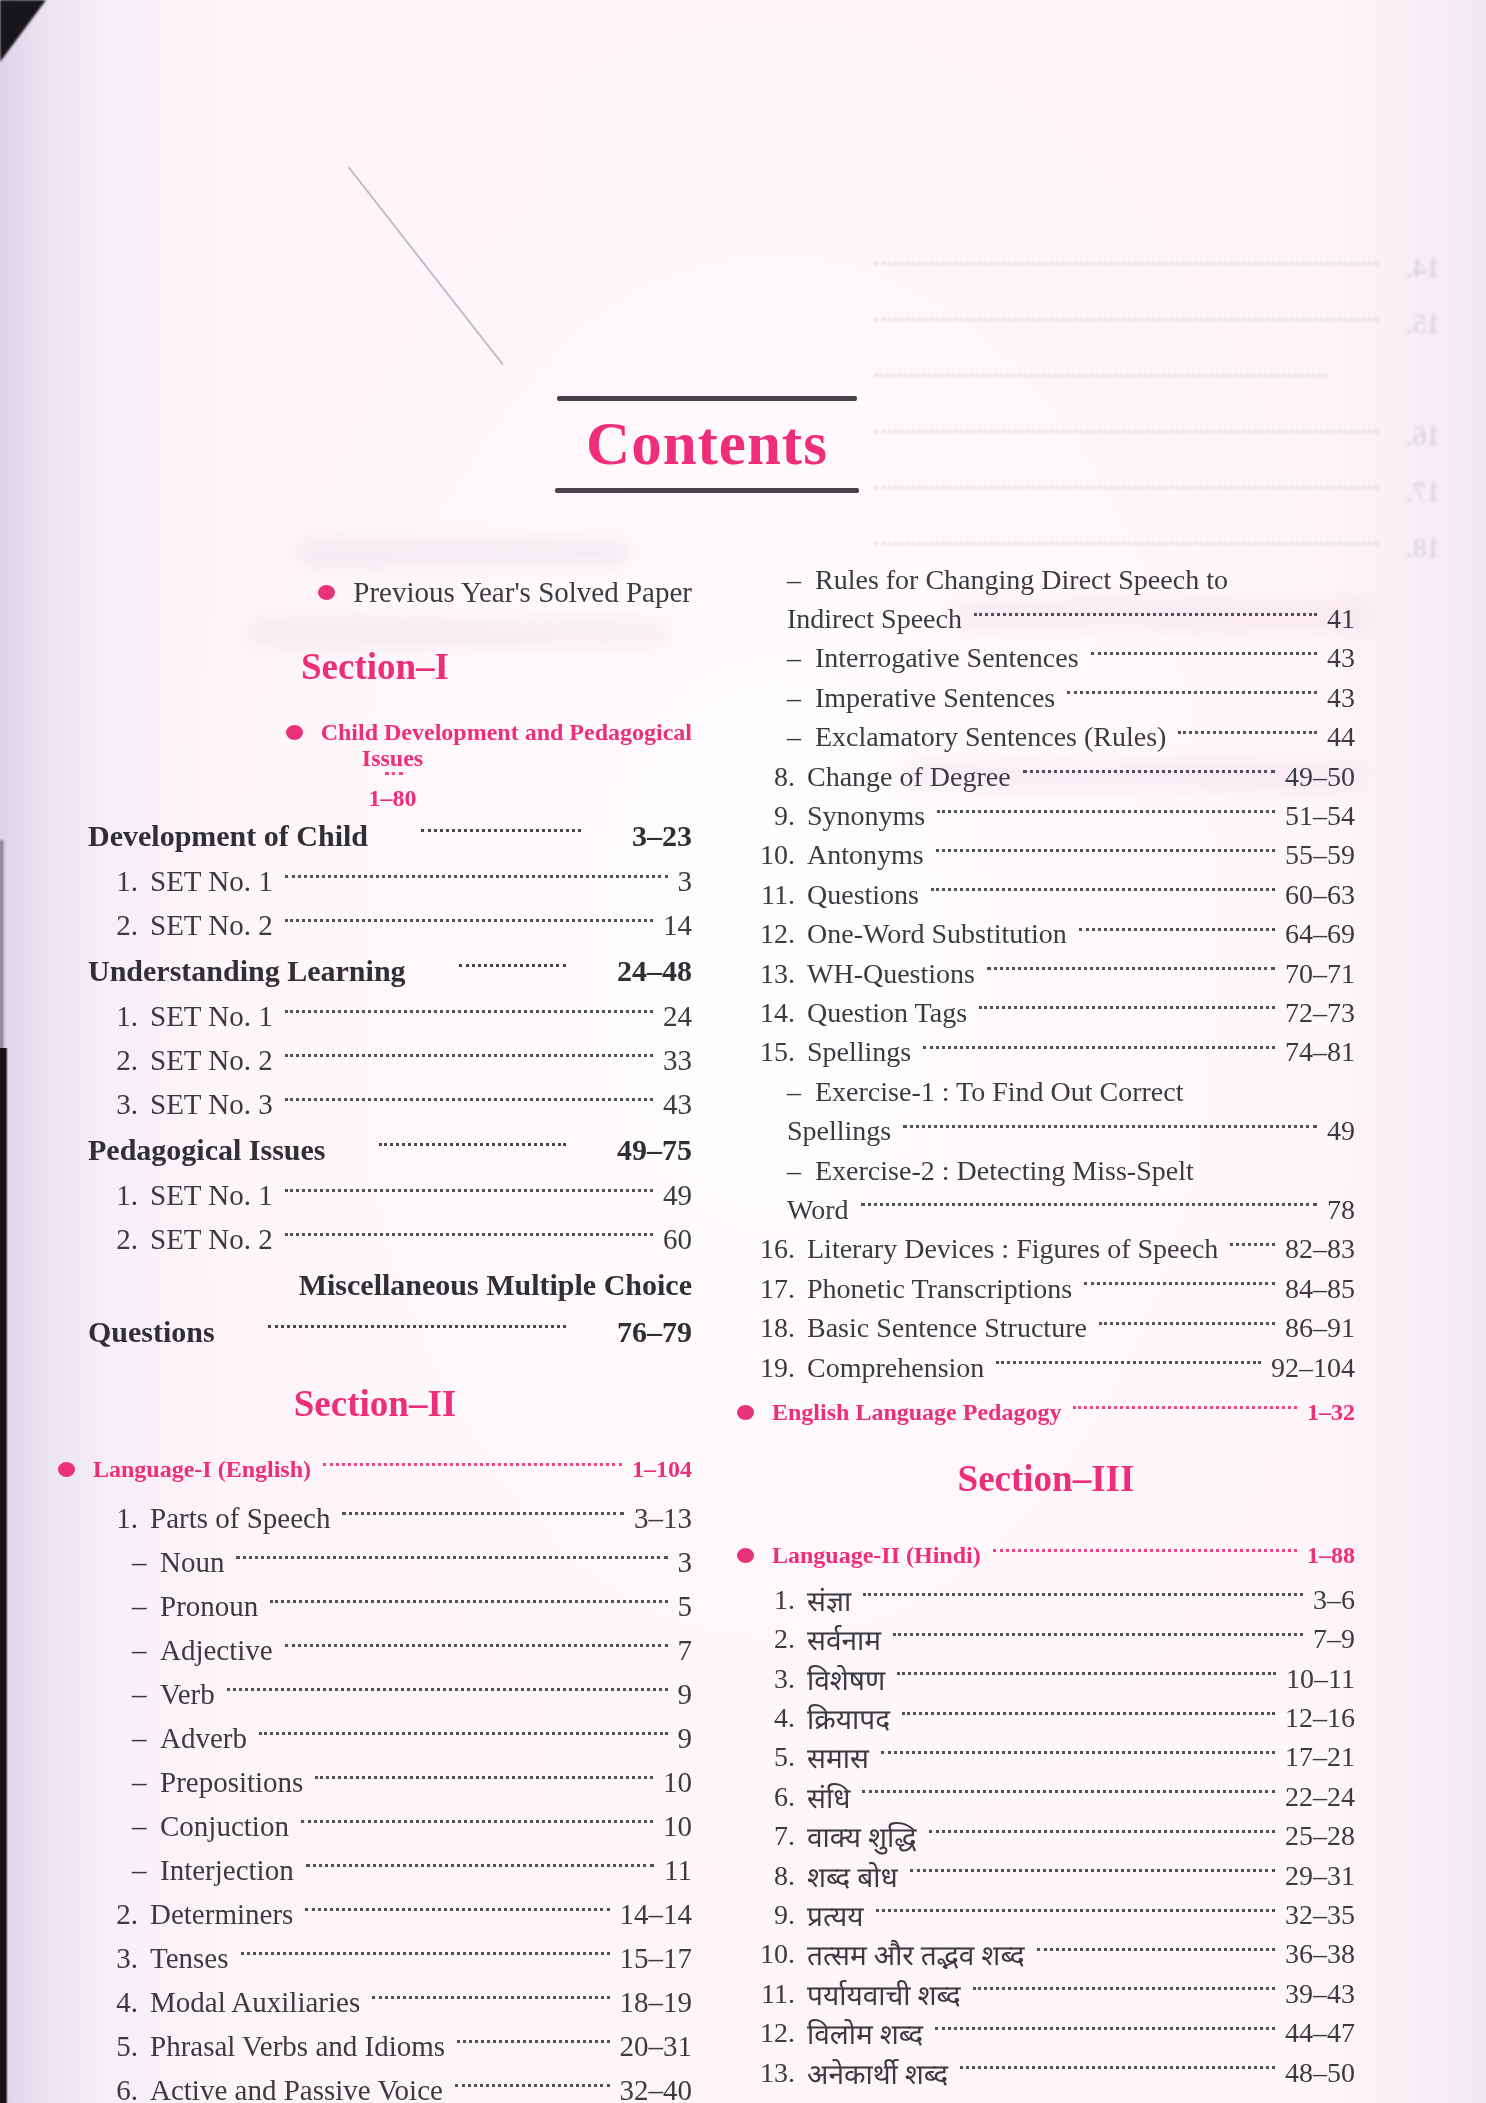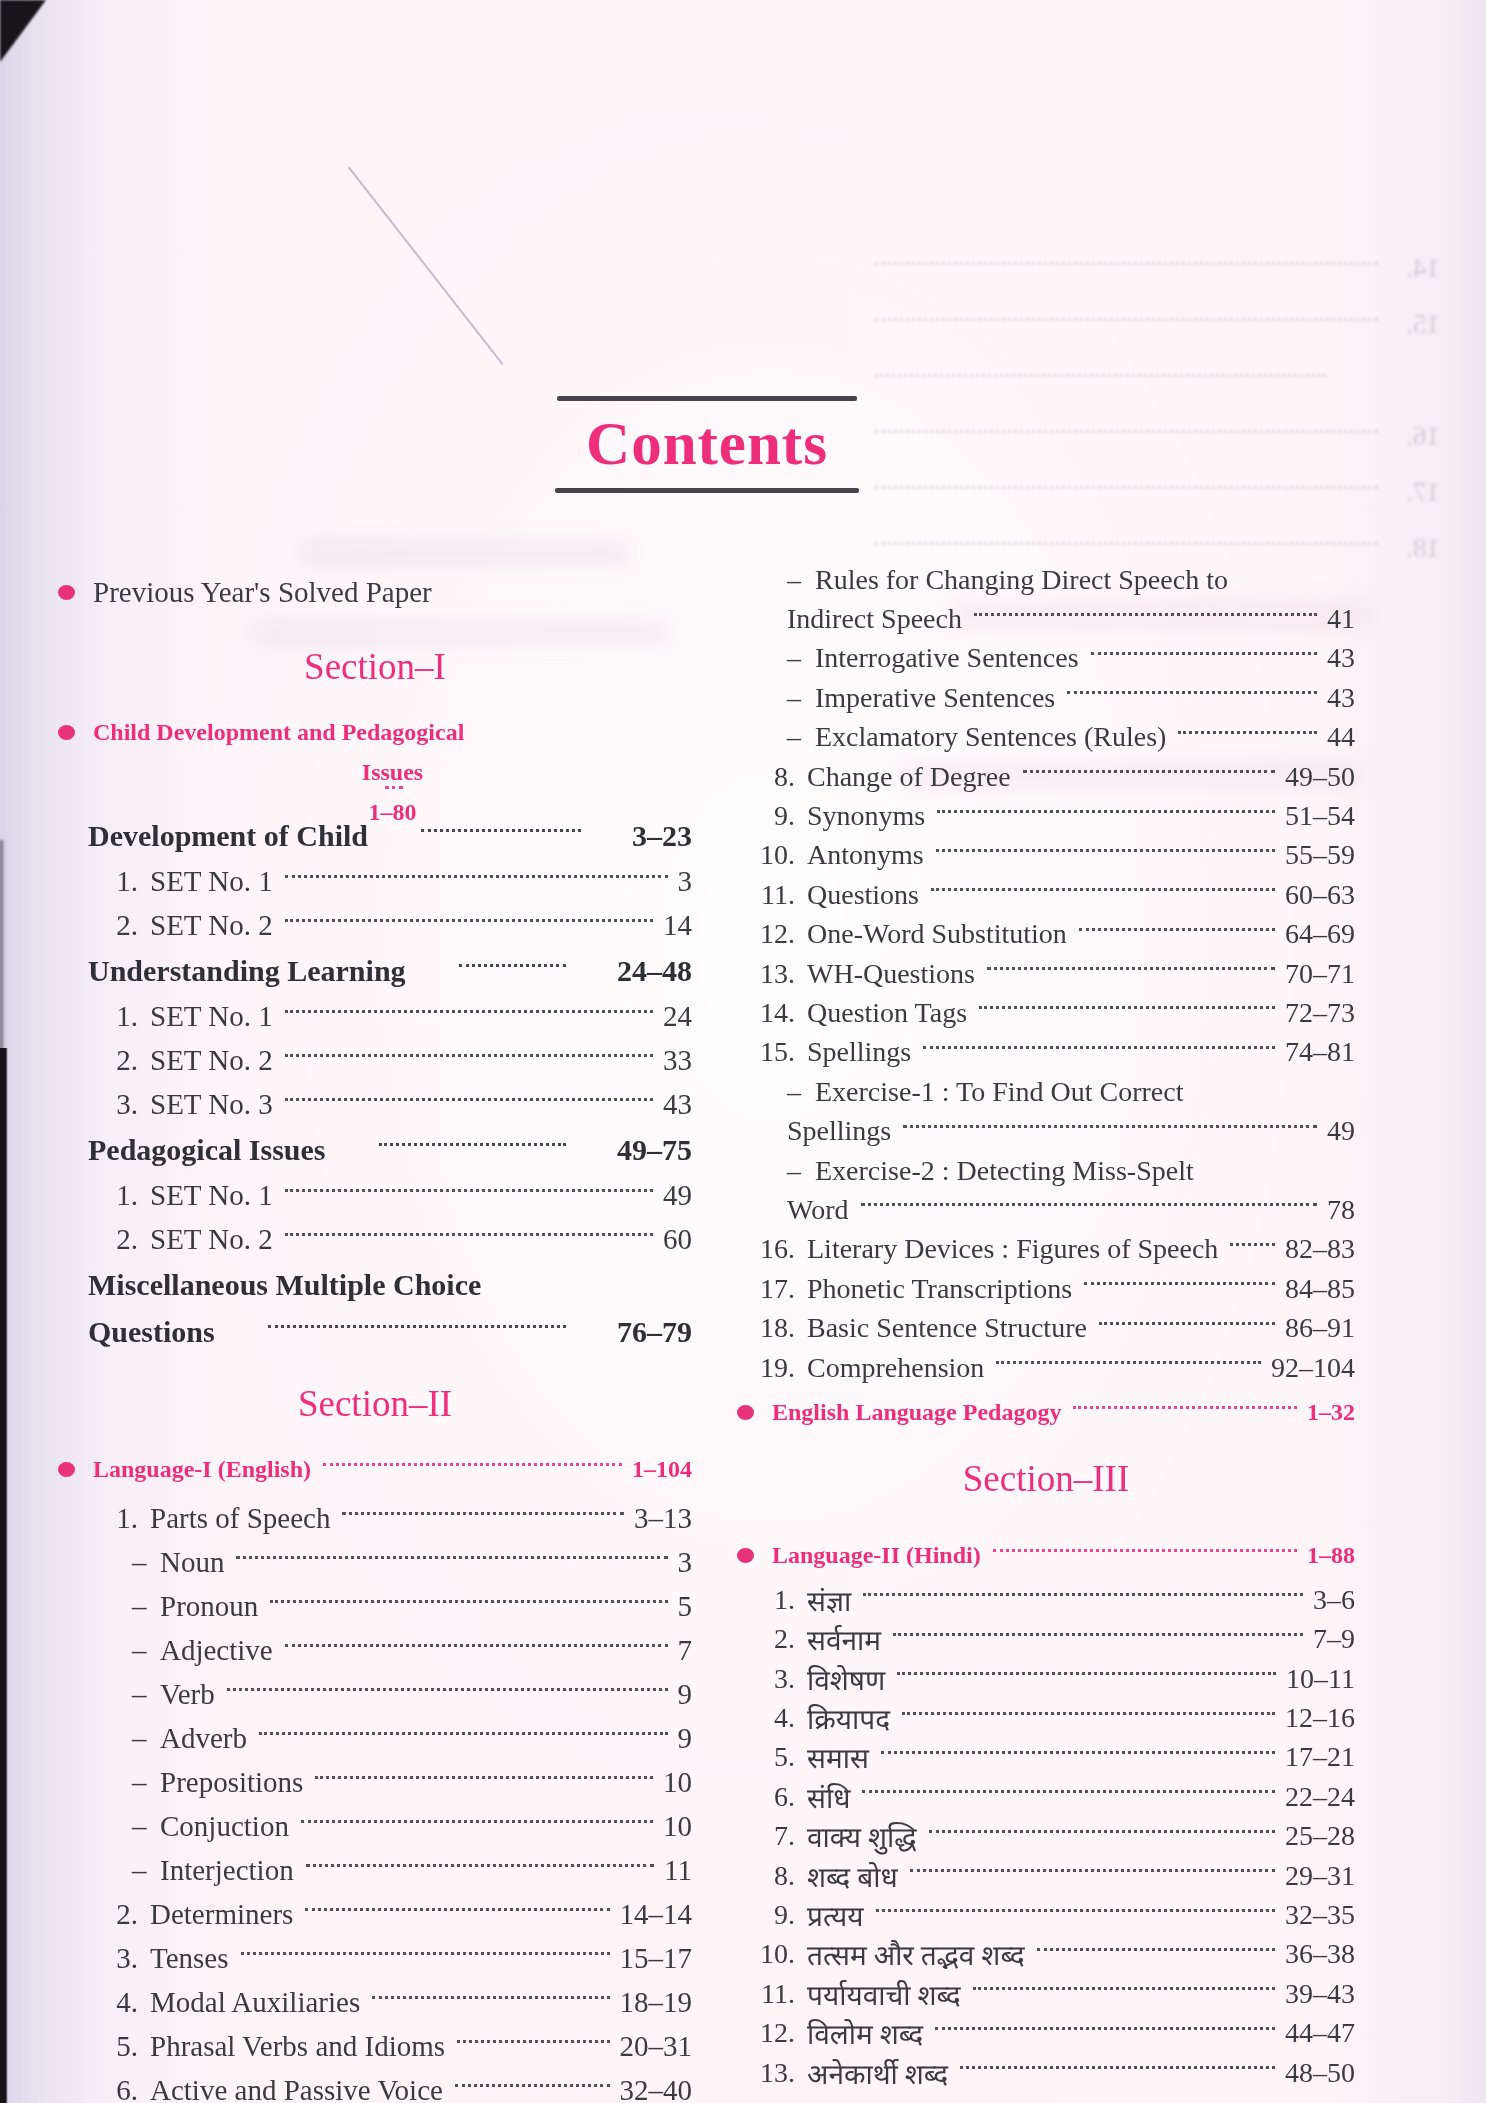--- a/index.html
+++ b/index.html
@@ -59,37 +59,37 @@
   .title-text{
     font-size:61px;font-weight:bold;color:#ee2e7b;
     letter-spacing:1px;line-height:1.0;
     padding:12px 0 14px 0;
   }
   
   .col{position:absolute;color:#3a3a41;}
   .col-left{left:58px;top:566px;width:634px;}
   .col-right{left:737px;top:560px;width:618px;}
   .row{display:flex;align-items:center;}
-  .col-left  .row{height:44px;font-size:29px;}
+  .col-left  .row{height:44px;font-size:29px;justify-content:flex-end;}
   .col-right .row{height:39.4px;font-size:28px;}
   .row .label{white-space:nowrap;}
   .row .dots{flex:1;border-bottom:3.2px dotted currentColor;margin:0 10px 10px 12px;opacity:.88;min-width:18px;}
   .row .pages{white-space:nowrap;text-align:right;}
   .row .num{display:inline-block;text-align:right;padding-right:12px;}
   .col-left  .row .num{width:40px;}
   .col-right .row .num{width:52px;}
   .dash-prefix{display:inline-block;width:28px;}
   .bullet{
     display:inline-block;width:17px;height:15px;border-radius:50%;
     background:#e8327a;margin-right:18px;flex:0 0 auto;
   }
   
   .row.bullet-line{height:52px;}
   .row.section{
-    display:block;text-align:center;font-weight:normal;color:#ee2e7b;
+    display:block;text-align:center;font-weight:bold;color:#ee2e7b;
     font-size:37px;
   }
   .col-left .row.section{height:58px;margin:20px 0 10px 0;line-height:58px;}
   .col-right .row.section{height:52px;margin:16px 0 25px 0;line-height:52px;}
   .row.chapter,.row.chapter-cont{
     font-weight:bold;color:#ee2e7b;font-size:24px;
   }
   .col-left  .row.chapter,.col-left  .row.chapter-cont{height:53px;}
   .col-right .row.chapter,.col-right .row.chapter-cont{height:50px;}
   .row.chapter-cont{padding-left:35px;flex-direction:column;}

